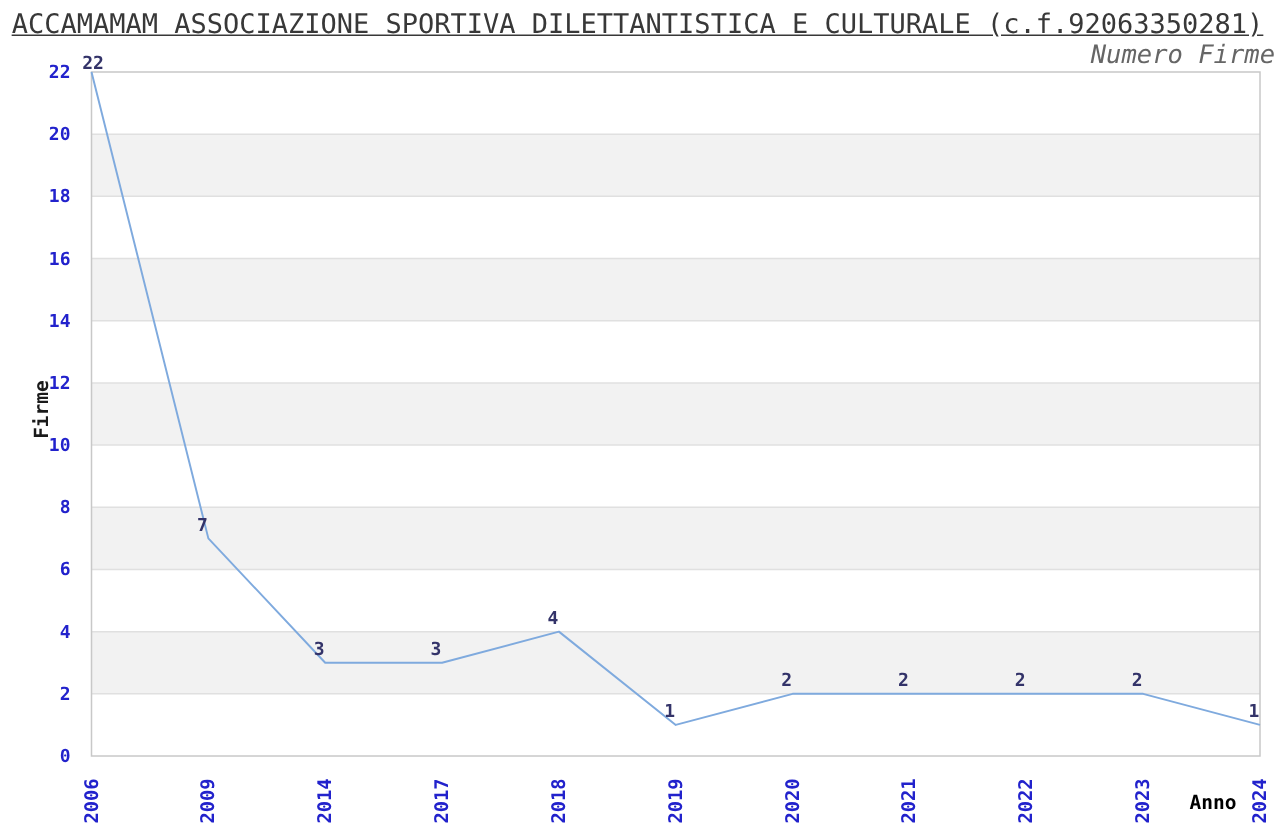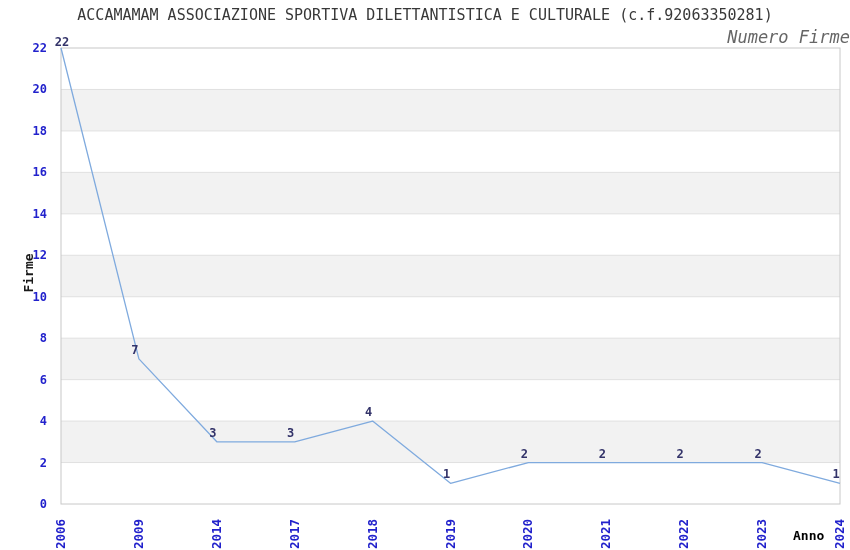--- a/index.html
+++ b/index.html
@@ -10,23 +10,24 @@
     background: #ffffff;
     overflow: hidden;
     font-family: "DejaVu Sans Mono", monospace;
   }
   .chart-title {
     position: absolute;
     top: 6px;
     left: 0;
     width: 100%;
     text-align: center;
-    font-size: 15px;
+    font-size: 18px;
     color: #383838;
     white-space: pre;
+    text-decoration: underline;
   }
   .chart-subtitle {
     position: absolute;
     top: 27px;
     left: 0;
     width: 100%;
     text-align: right;
     font-size: 17px;
     color: #666666;
     font-style: italic;

